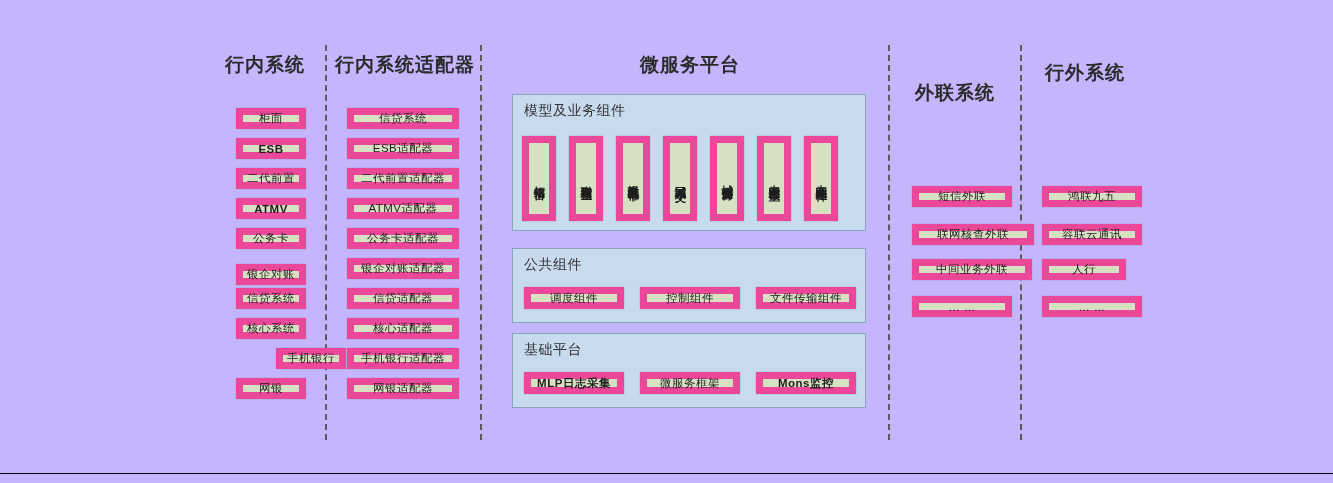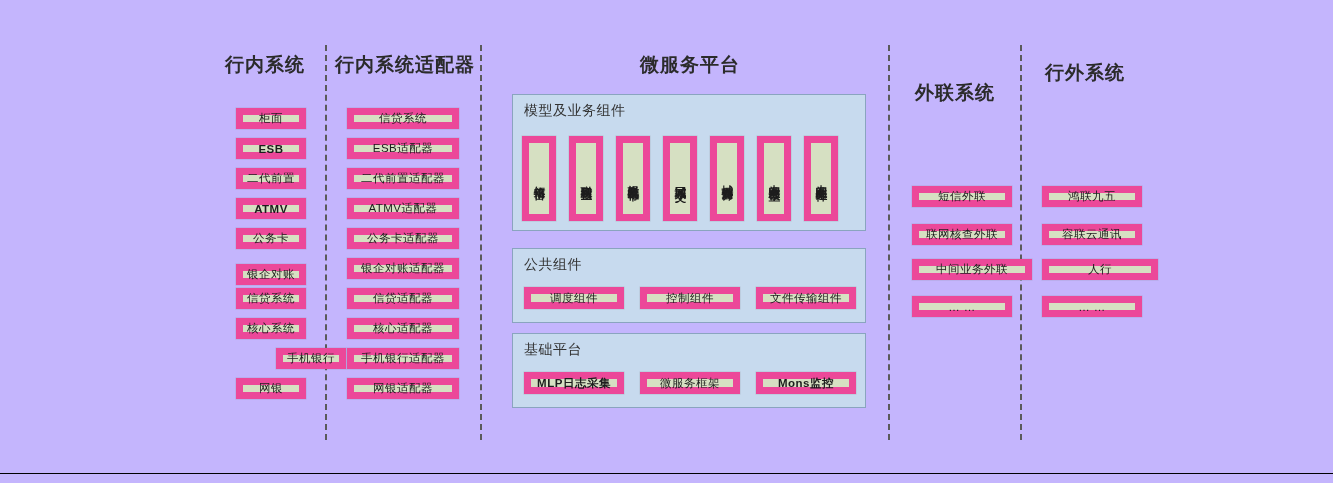--- a/index.html
+++ b/index.html
@@ -150,24 +150,24 @@
   <div class="node" style="left:756px; top:287px; width:100px; height:22px;">文件传输组件</div>
 
   <div class="panel" style="left:512px; top:333px; width:354px; height:75px;"></div>
   <div class="panel-title" style="left:524px; top:341px;">基础平台</div>
 
   <div class="node bold" style="left:524px; top:372px; width:100px; height:22px;">MLP日志采集</div>
   <div class="node" style="left:640px; top:372px; width:100px; height:22px;">微服务框架</div>
   <div class="node bold" style="left:756px; top:372px; width:100px; height:22px;">Mons监控</div>
 
   <div class="node" style="left:912px; top:186px; width:100px; height:21px;">短信外联</div>
-  <div class="node" style="left:912px; top:224px; width:100px; height:21px;">联网核查外联</div>
+  <div class="node" style="left:912px; top:224px; width:122px; height:21px;">联网核查外联</div>
   <div class="node" style="left:912px; top:259px; width:120px; height:21px;">中间业务外联</div>
   <div class="node" style="left:912px; top:296px; width:100px; height:21px;">… …</div>
 
   <div class="node" style="left:1042px; top:186px; width:100px; height:21px;">鸿联九五</div>
   <div class="node" style="left:1042px; top:224px; width:100px; height:21px;">容联云通讯</div>
-  <div class="node" style="left:1042px; top:259px; width:116px; height:21px;">人行</div>
+  <div class="node" style="left:1042px; top:259px; width:84px; height:21px;">人行</div>
   <div class="node" style="left:1042px; top:296px; width:100px; height:21px;">… …</div>
 
   <div class="bottom-rule"></div>
 
 </div>
 
 </body></html>

